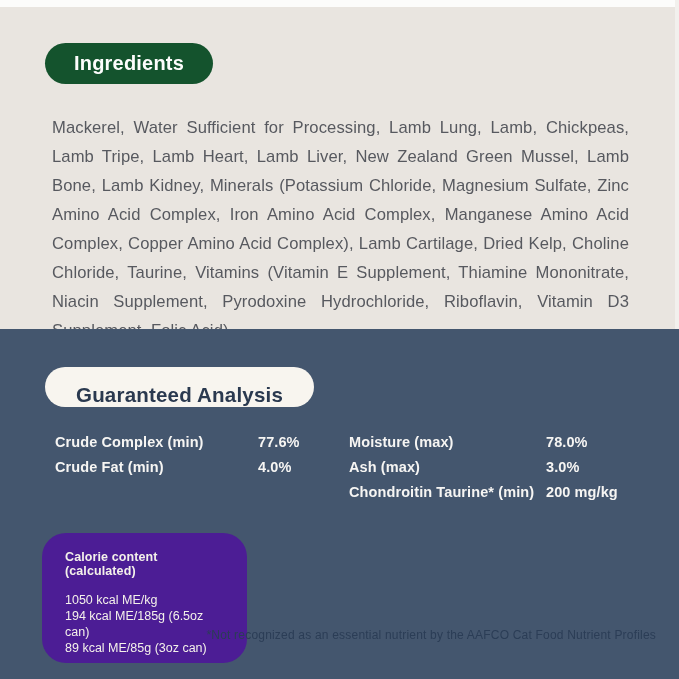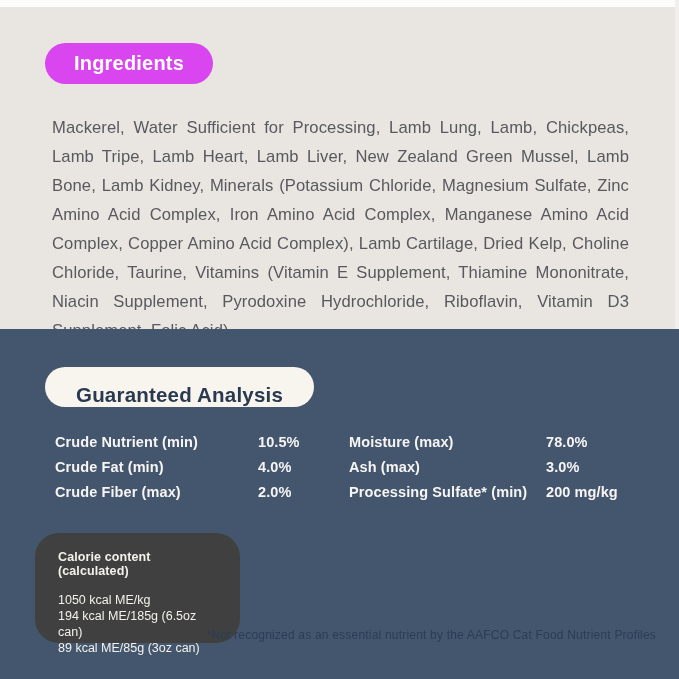--- a/index.html
+++ b/index.html
@@ -23,21 +23,21 @@
     background: #fcfcfb;
   }
   .right-strip {
     position: absolute; right: 0; top: 0;
     width: 4px; height: 329px;
     background: #f2f0ed;
   }
   .badge-ingredients {
     position: absolute; left: 45px; top: 43px;
     height: 41px; padding: 0 29px;
-    background: #d946ef;
+    background: #14532d;
     border-radius: 21px;
     display: flex; align-items: center;
     color: #fdfdfc;
     font-size: 20px; font-weight: bold;
     letter-spacing: 0.2px;
   }
   .ingredients-text {
     position: absolute; left: 52px; top: 96px;
     width: 577px;
     font-size: 16.6px; line-height: 29px;
@@ -72,24 +72,24 @@
   }
   .analysis-col { display: flex; flex-direction: column; }
   .analysis-col.left  { width: 294px; }
   .analysis-col.right { width: 284px; }
   .a-row { display: flex; height: 25px; align-items: center; }
   .analysis-col.left  .a-label { width: 203px; }
   .analysis-col.right .a-label { width: 197px; }
   .a-value { white-space: nowrap; }
 
   .calorie-box {
-    position: absolute; left: 35px; top: 204px;
-    width: 205px; height: 110px;
+    position: absolute; left: 42px; top: 204px;
+    width: 205px; height: 130px;
     box-sizing: border-box;
-    background: #404040;
+    background: #4c1d95;
     border-radius: 24px;
     padding: 17px 16px 0 23px;
     color: #f4f1ea;
   }
   .calorie-title { font-size: 12.5px; font-weight: bold; letter-spacing: 0.1px; }
   .calorie-lines { margin-top: 14px; font-size: 12.5px; font-weight: normal; line-height: 16px; }
 
   .footnote {
     position: absolute; right: 23px; top: 299px;
     font-size: 12px;
@@ -111,43 +111,39 @@
 </div>
 
 <div class="bottom-section">
   <div class="badge-ga">
     <span>Guaranteed Analysis</span>
   </div>
 
   <div class="analysis-columns">
     <div class="analysis-col left">
       <div class="a-row">
-        <span class="a-label">Crude Nutrient (min)</span>
-        <span class="a-value">10.5%</span>
+        <span class="a-label">Crude Complex (min)</span>
+        <span class="a-value">77.6%</span>
       </div>
       <div class="a-row">
         <span class="a-label">Crude Fat (min)</span>
         <span class="a-value">4.0%</span>
-      </div>
-      <div class="a-row">
-        <span class="a-label">Crude Fiber (max)</span>
-        <span class="a-value">2.0%</span>
       </div>
     </div>
     <div class="analysis-col right">
       <div class="a-row">
         <span class="a-label">Moisture (max)</span>
         <span class="a-value">78.0%</span>
       </div>
       <div class="a-row">
         <span class="a-label">Ash (max)</span>
         <span class="a-value">3.0%</span>
       </div>
       <div class="a-row">
-        <span class="a-label">Processing Sulfate* (min)</span>
+        <span class="a-label">Chondroitin Taurine* (min)</span>
         <span class="a-value">200 mg/kg</span>
       </div>
     </div>
   </div>
 
   <div class="calorie-box">
     <div class="calorie-title">Calorie content (calculated)</div>
     <div class="calorie-lines">
       <div>1050 kcal ME/kg</div>
       <div>194 kcal ME/185g (6.5oz can)</div>

